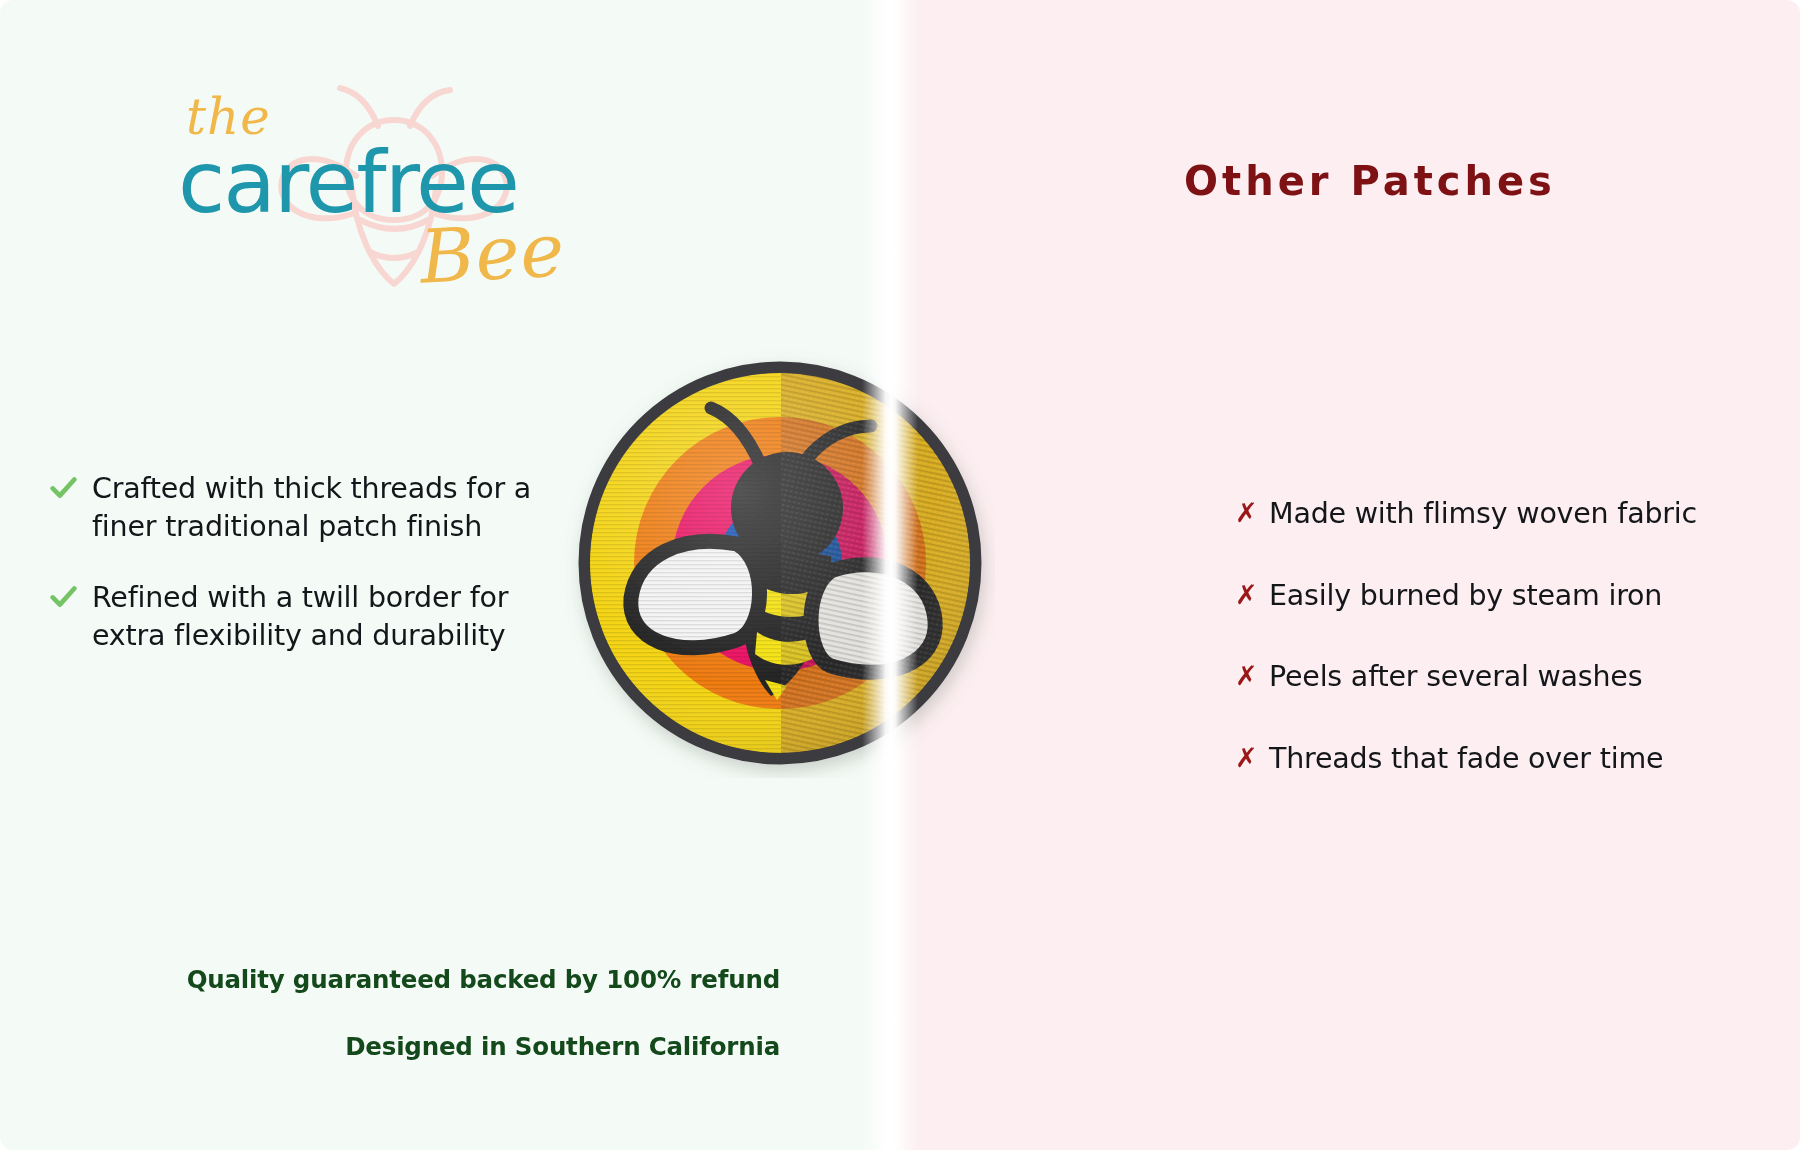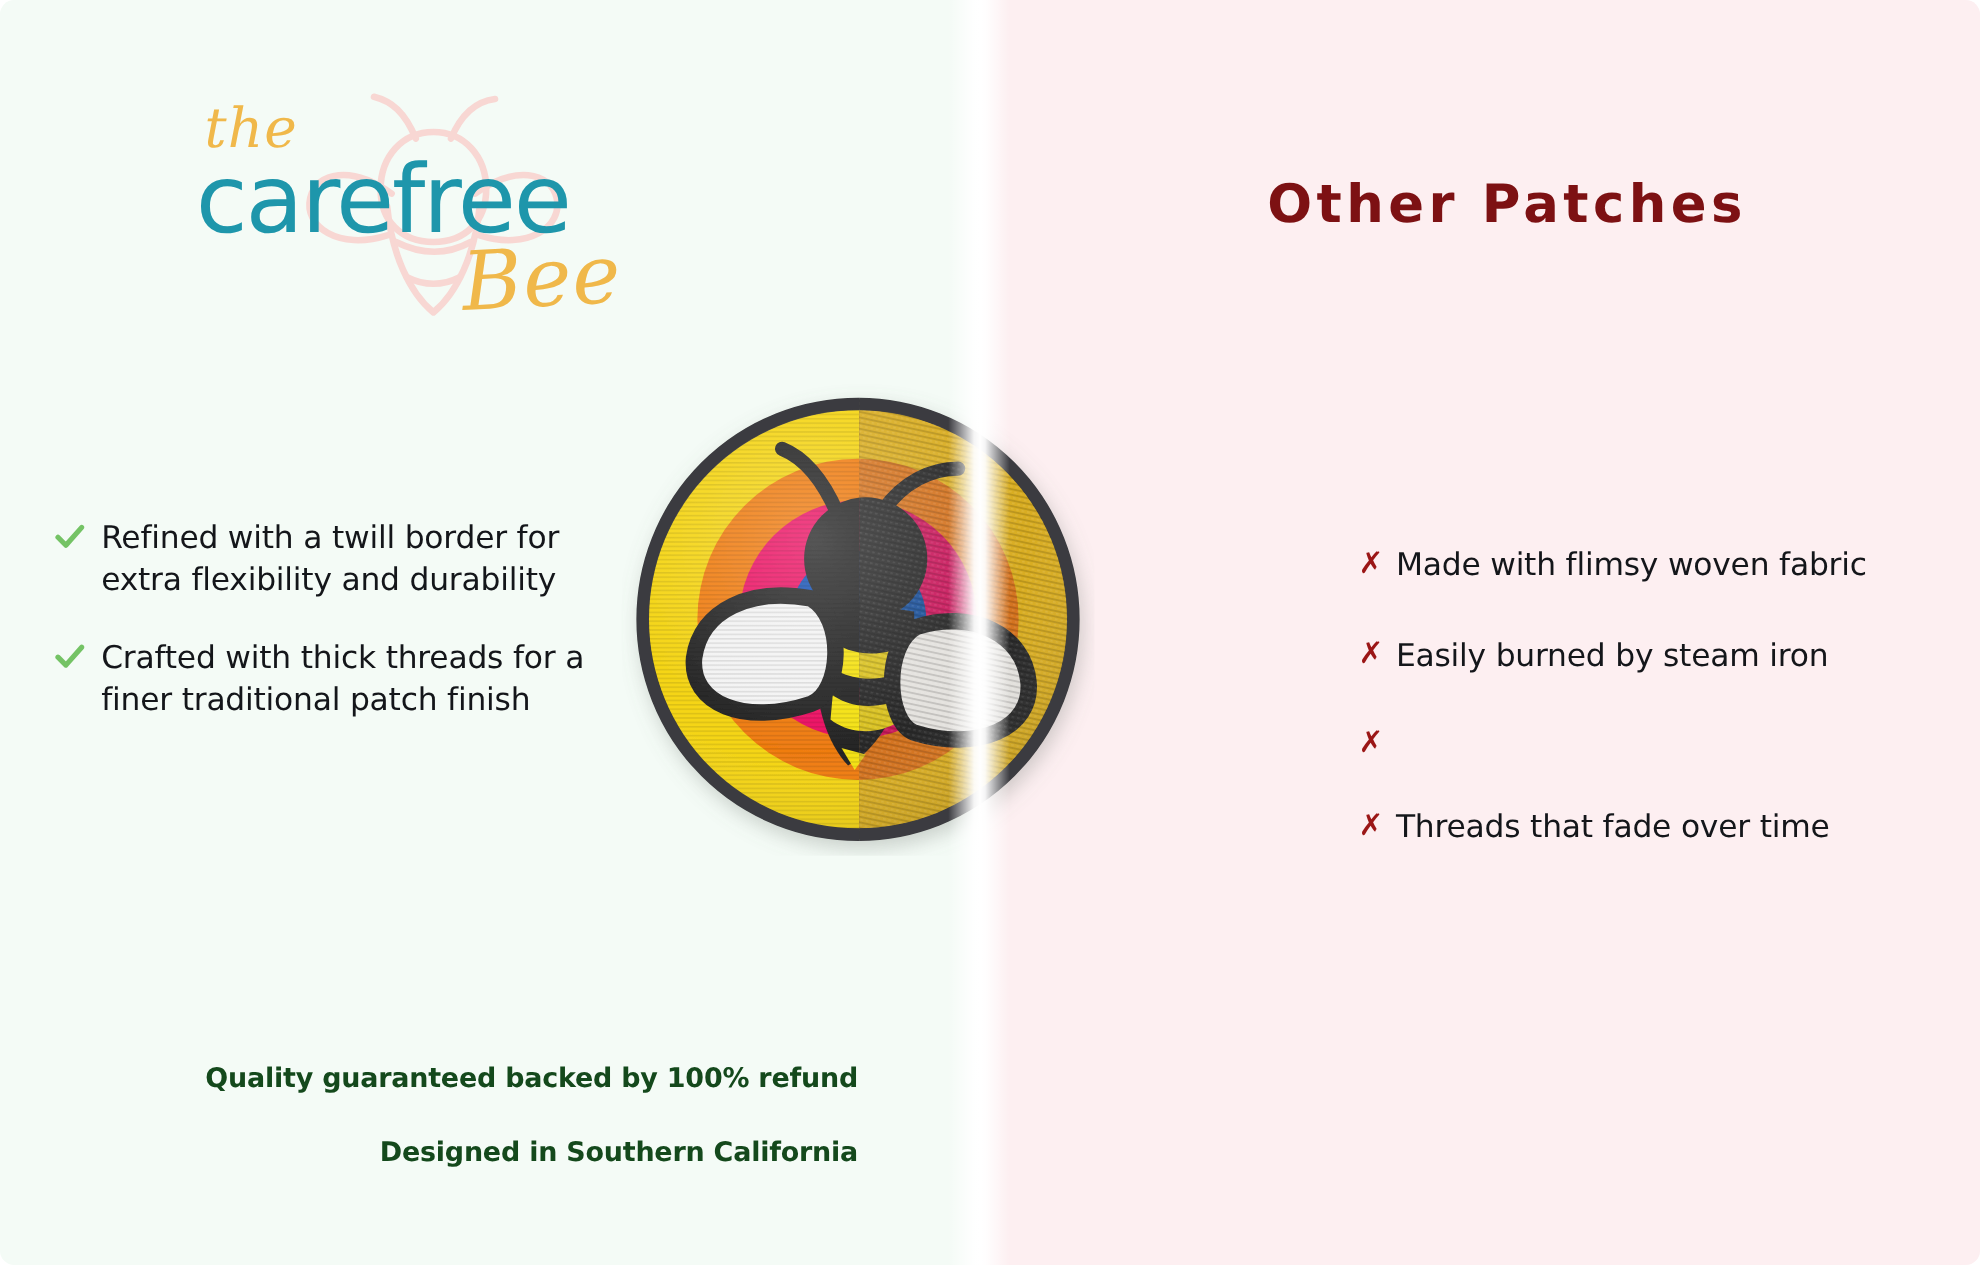--- a/index.html
+++ b/index.html
@@ -158,21 +158,21 @@
 
   
   .other-heading {
     position: absolute;
     left: 1010px;
     top: 158px;
     width: 720px;
     text-align: center;
     font-family: "DejaVu Sans", sans-serif;
     font-weight: bold;
-    font-size: 48px;
+    font-size: 40px;
     letter-spacing: 4px;
     color: #7d1113;
     z-index: 3;
   }
 
   
   .footer-notes {
     position: absolute;
     left: 40px;
     top: 965px;
@@ -231,37 +231,37 @@
       </svg>
     </div>
 
     <div class="logo-the">the</div>
     <div class="logo-carefree">carefree</div>
     <div class="logo-bee-word">Bee</div>
   </div>
 
   <div class="feature-list list-pros">
 
+
+    <div class="feature-row">
+      <span class="mark mark-check">
+        <svg viewBox="0 0 30 26" width="27" height="24" aria-hidden="true">
+          <path d="M3 13.5 L11 21.5 L27 3.5" fill="none" stroke="#74c365" stroke-width="5.2" stroke-linecap="round" stroke-linejoin="round"></path>
+        </svg>
+      </span>
+      <span class="feature-text">Crafted with thick threads for a finer traditional patch finish</span>
+    </div>
 
     <div class="feature-row">
       <span class="mark mark-check">
         <svg viewBox="0 0 30 26" width="27" height="24" aria-hidden="true">
           <path d="M3 13.5 L11 21.5 L27 3.5" fill="none" stroke="#74c365" stroke-width="5.2" stroke-linecap="round" stroke-linejoin="round"></path>
         </svg>
       </span>
       <span class="feature-text">Refined with a twill border for extra flexibility and durability</span>
-    </div>
-
-    <div class="feature-row">
-      <span class="mark mark-check">
-        <svg viewBox="0 0 30 26" width="27" height="24" aria-hidden="true">
-          <path d="M3 13.5 L11 21.5 L27 3.5" fill="none" stroke="#74c365" stroke-width="5.2" stroke-linecap="round" stroke-linejoin="round"></path>
-        </svg>
-      </span>
-      <span class="feature-text">Crafted with thick threads for a finer traditional patch finish</span>
     </div>
   </div>
 
   <div class="footer-notes">
     <div class="footer-line">Quality guaranteed backed by 100% refund</div>
     <div class="footer-line">Designed in Southern California</div>
   </div>
 
   <div class="patch-wrap">
     <svg class="patch-svg" viewBox="0 0 430 430" aria-hidden="true">
@@ -374,20 +374,21 @@
       <span class="feature-text">Made with flimsy woven fabric</span>
     </div>
 
     <div class="feature-row">
       <span class="mark mark-cross">✗</span>
       <span class="feature-text">Easily burned by steam iron</span>
     </div>
 
     <div class="feature-row">
       <span class="mark mark-cross">✗</span>
+      <span class="feature-text">Peels after several washes</span>
     </div>
 
     <div class="feature-row">
       <span class="mark mark-cross">✗</span>
       <span class="feature-text">Threads that fade over time</span>
     </div>
   </div>
 
 </div>
 

